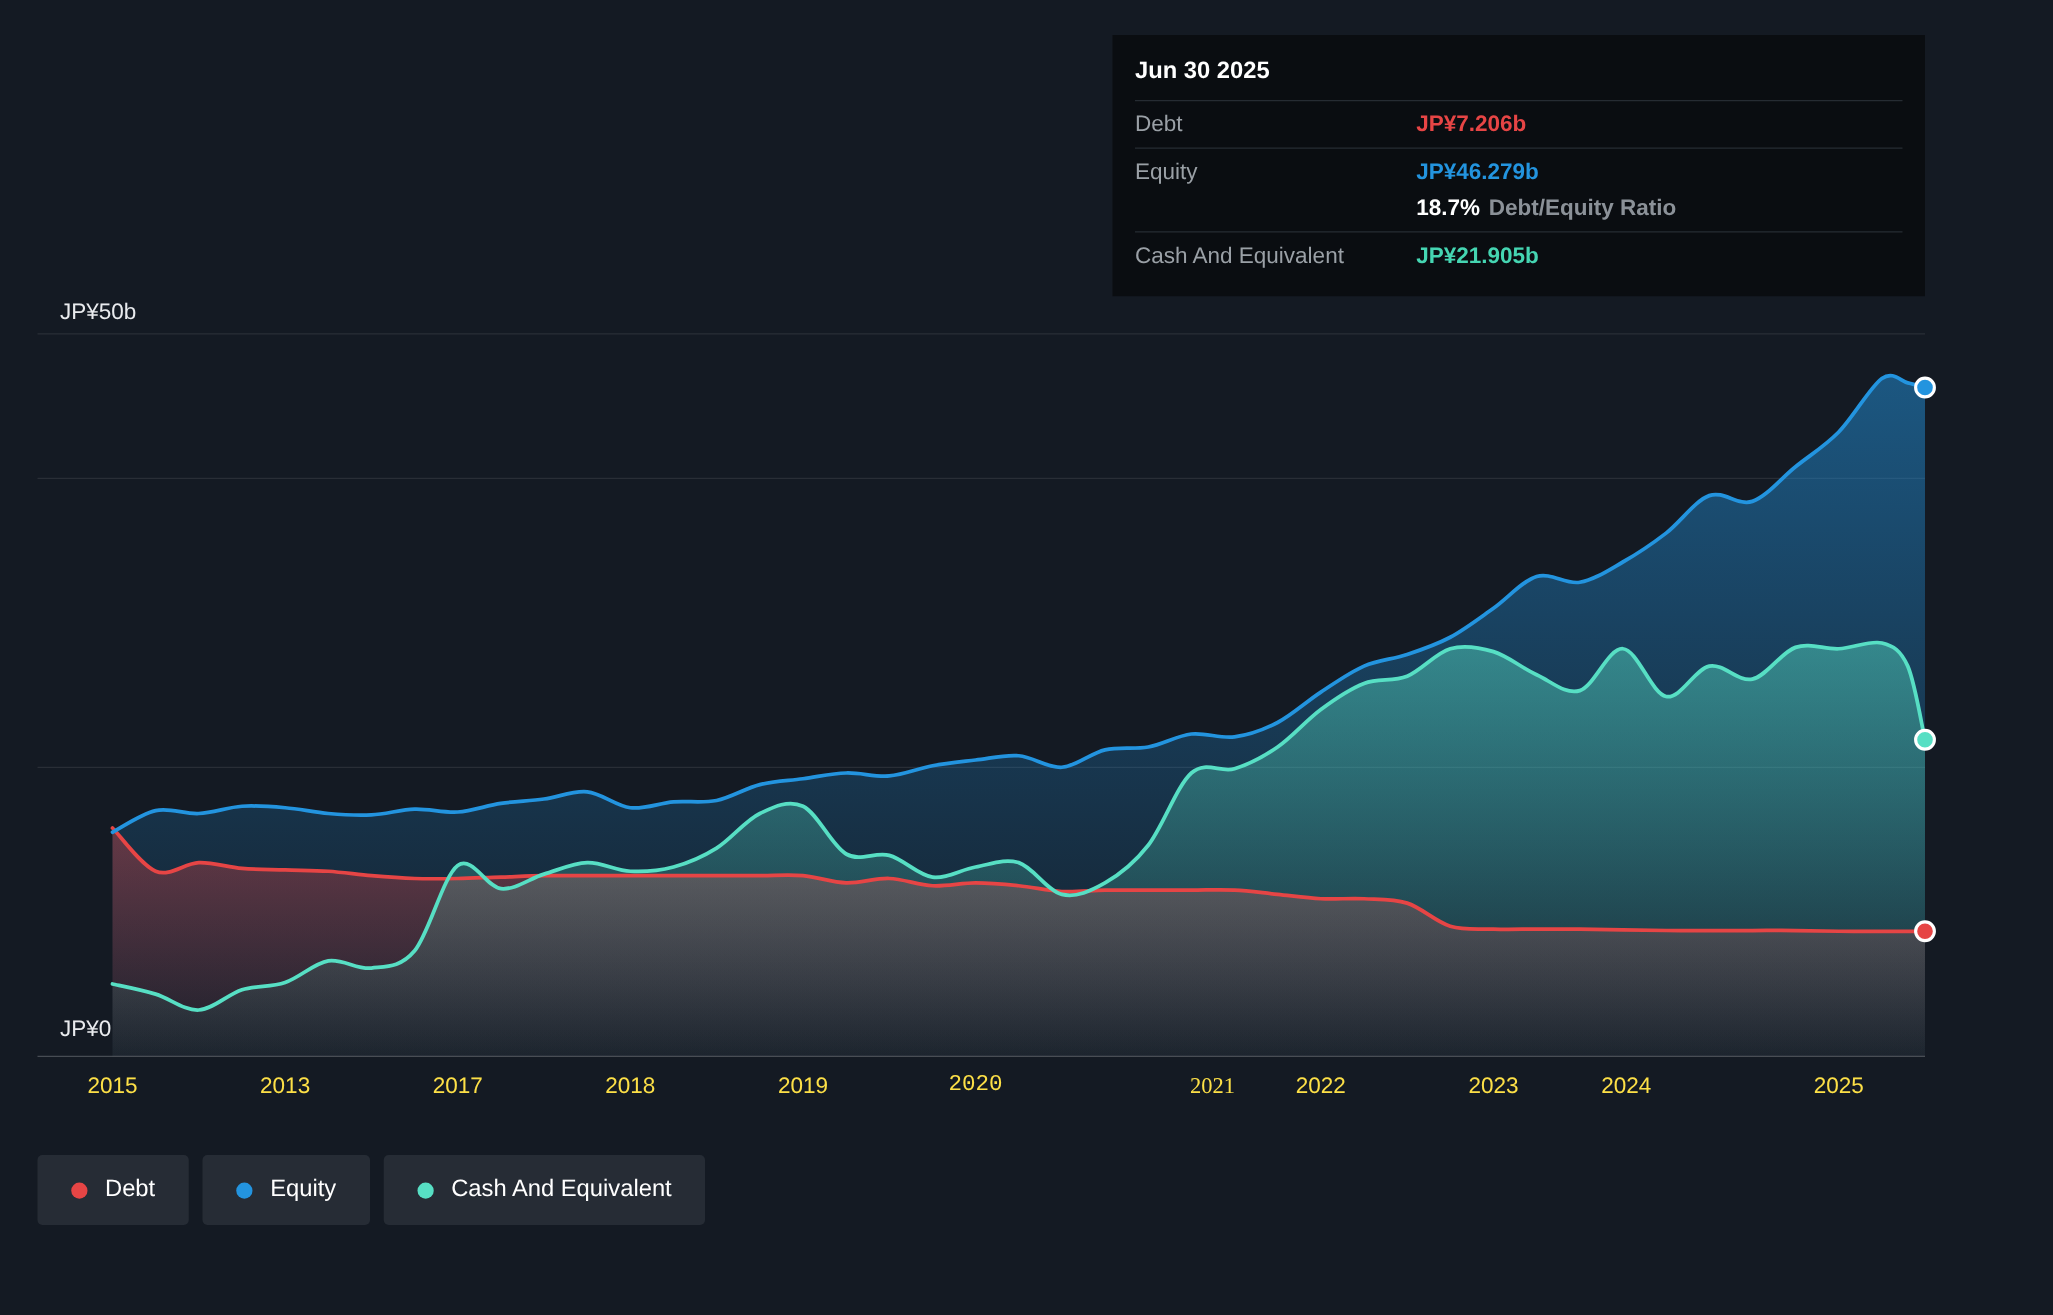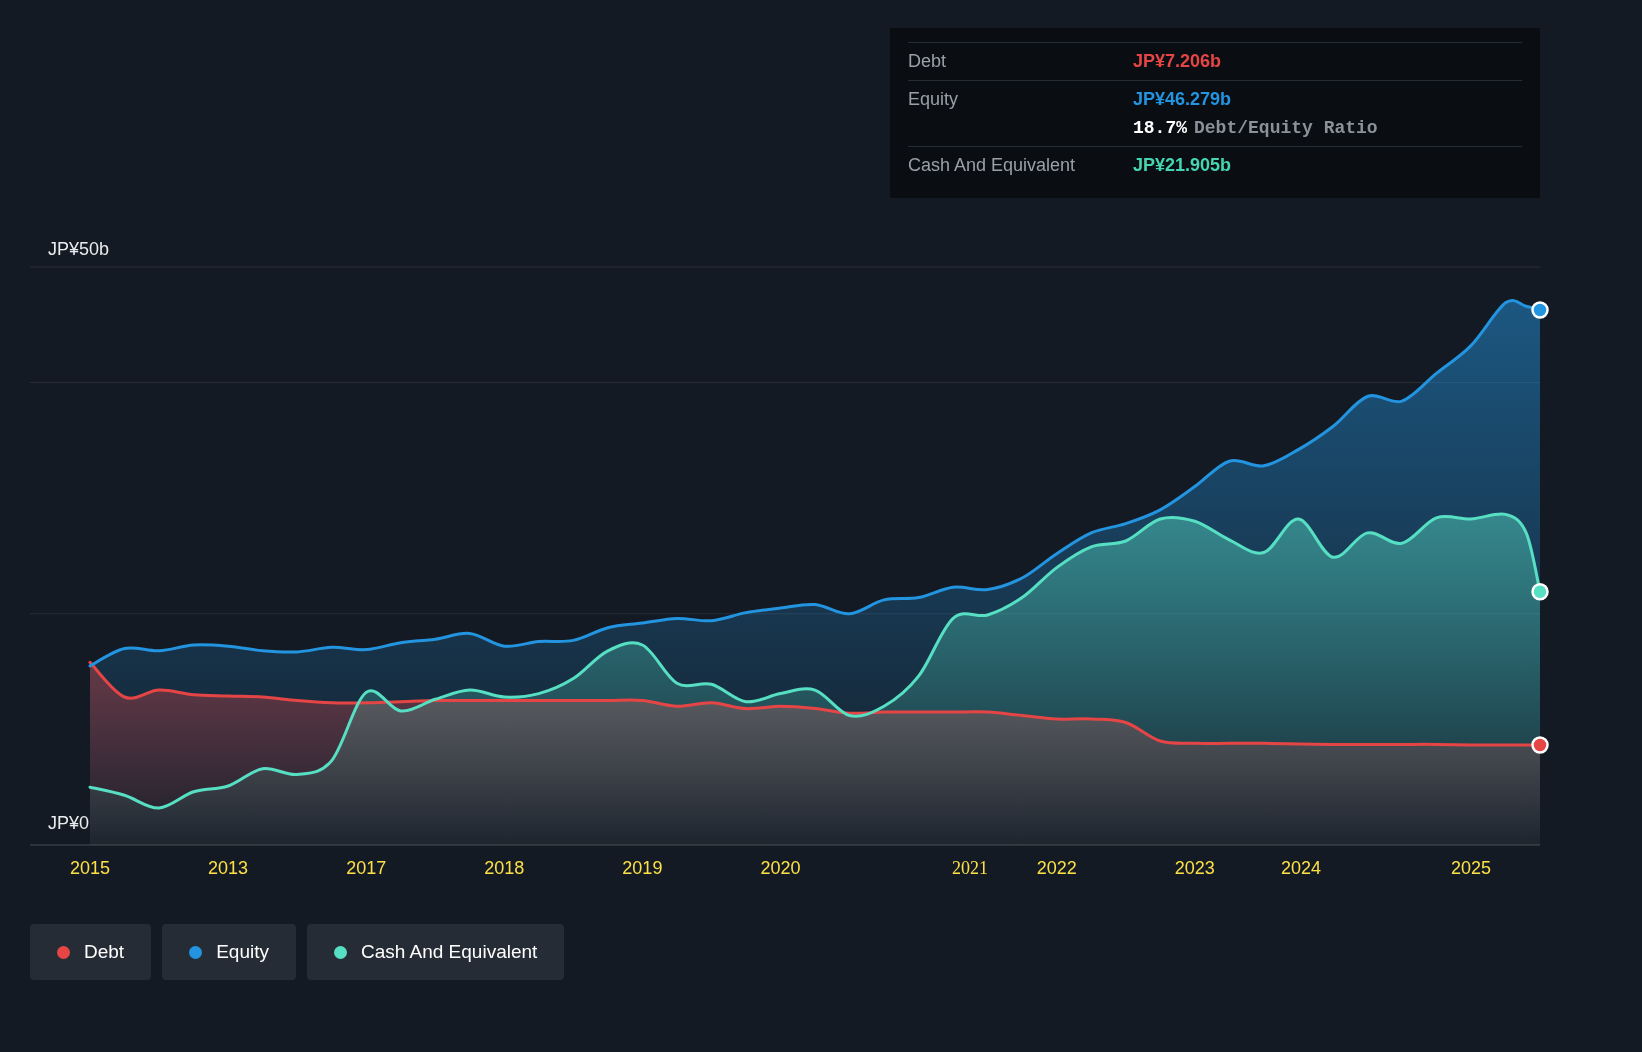--- a/index.html
+++ b/index.html
@@ -11,21 +11,21 @@
   }
   
   .tooltip{
     position:absolute;left:890px;top:28px;width:650px;
     background:#0a0d11;box-sizing:border-box;
     padding:14px 18px 14px 18px;
     z-index:5;
   }
   .tt-date{font-size:19px;font-weight:700;color:#ffffff;padding:4px 0 12px 0;}
   .tt-row{display:flex;align-items:center;padding:8px 0;border-top:1px solid #262c33;font-size:18px;}
-  .tt-row.no-border{border-top:none;padding-top:0;font-family:Liberation Mono, monospace;}
+  .tt-row.no-border{border-top:none;padding-top:0;}
   .tt-label{width:225px;color:#9aa0a6;flex:0 0 auto;}
   .tt-value{font-weight:700;}
   .v-debt{color:#e64545;}
   .v-equity{color:#2394df;}
   .v-cash{color:#45d5b2;}
   .ratio-pct{color:#ffffff;font-weight:700;}
   .ratio-label{color:#8b9198;font-weight:700;margin-left:7px;}
   
   #chart-svg{position:absolute;left:0;top:0;}
   .y-label{position:absolute;left:48px;font-size:18px;color:#e9ebee;z-index:2;}
@@ -80,29 +80,30 @@
 
 <span class="y-label" id="y-label-top">JP¥50b</span>
 <span class="y-label" id="y-label-bottom">JP¥0</span>
 
 <div id="x-axis">
     <span class="x-tick" style="left: 90px;">2015</span>
     <span class="x-tick" style="left: 228.095px;">2013</span>
     <span class="x-tick" style="left: 366.19px;">2017</span>
     <span class="x-tick" style="left: 504.286px;">2018</span>
     <span class="x-tick" style="left: 642.381px;">2019</span>
-    <span class="x-tick" style="left: 780.476px;">2020</span>
+    <span class="x-tick" style="left: 780.476px; font-family: Liberation Mono, monospace;">2020</span>
     <span class="x-tick" style="left: 970px; font-family: Liberation Serif, serif;">2021</span>
     <span class="x-tick" style="left: 1056.67px;">2022</span>
     <span class="x-tick" style="left: 1194.76px;">2023</span>
     <span class="x-tick" style="left: 1301px;">2024</span>
     <span class="x-tick" style="left: 1470.95px;">2025</span>
   </div>
 
 <div class="tooltip">
+  <div class="tt-date">Jun 30 2025</div>
   <div class="tt-row">
     <span class="tt-label">Debt</span>
     <span class="tt-value v-debt">JP¥7.206b</span>
   </div>
   <div class="tt-row">
     <span class="tt-label">Equity</span>
     <span class="tt-value v-equity">JP¥46.279b</span>
   </div>
   <div class="tt-row no-border">
     <span class="tt-label"></span>

